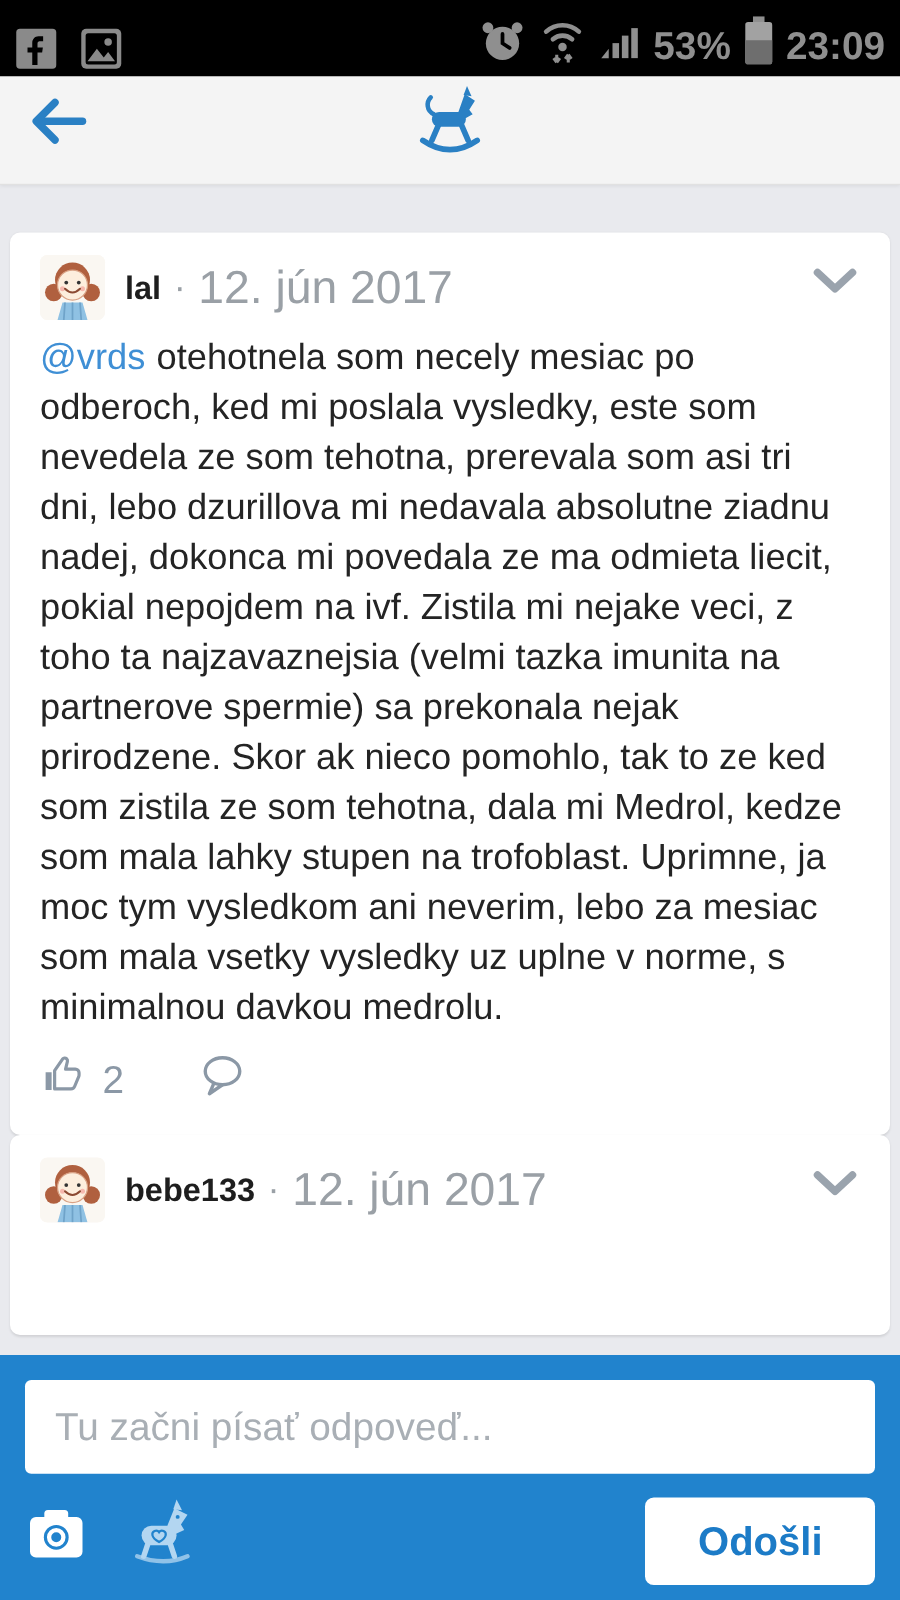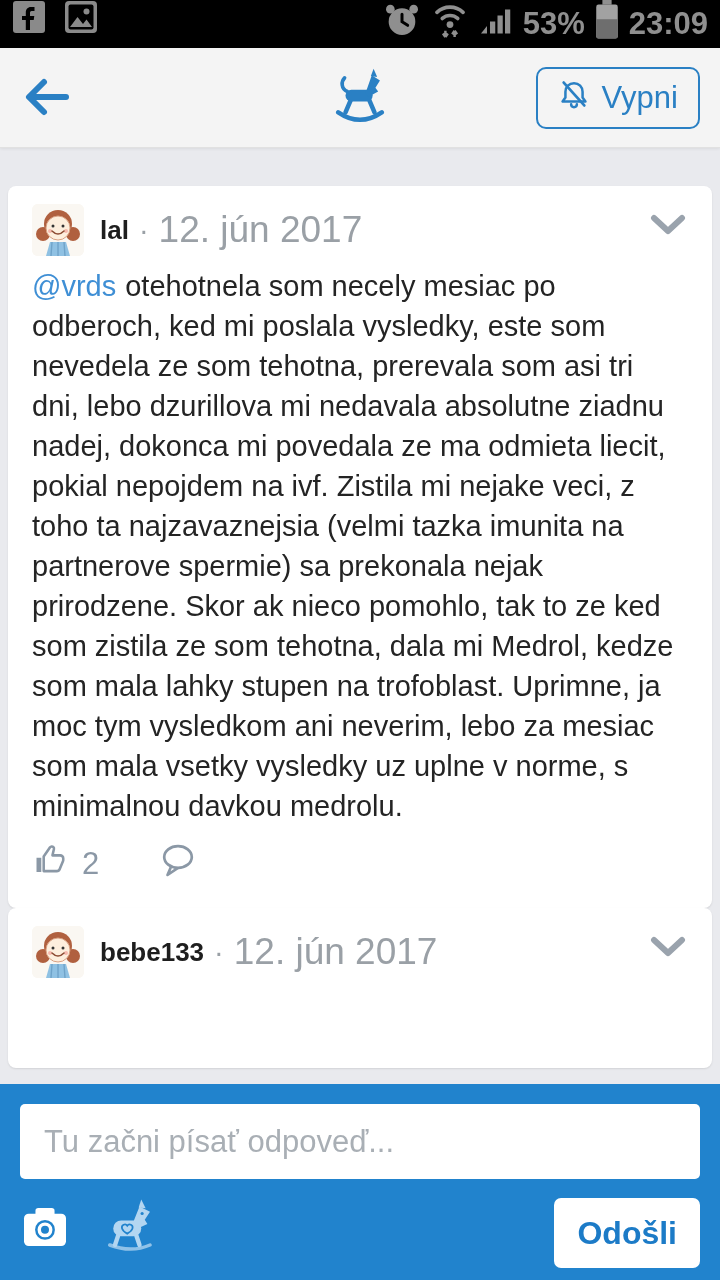--- a/index.html
+++ b/index.html
@@ -1,21 +1,21 @@
 <!DOCTYPE html>
 <html><head>
 <meta charset="utf-8">
 <style>
   * { margin:0; padding:0; box-sizing:border-box; }
   html,body { width:720px; height:1280px; overflow:hidden; }
   body { font-family:"Liberation Sans", sans-serif; background:#e9eaee; position:relative; }
 
   
-  .statusbar { position:absolute; top:0; left:0; width:720px; height:48px; background:#000;
-    display:flex; align-items:flex-start; padding:0 12px; z-index:20; }
+  .statusbar { position:absolute; top:0; left:0; width:720px; height:61px; background:#000;
+    display:flex; align-items:flex-end; padding:0 12px; z-index:20; }
   .sb-left { display:flex; align-items:center; gap:18px; }
   .sb-right { margin-left:auto; display:flex; align-items:center; gap:9px; color:#8f8f8f;
     font-size:31px; font-weight:700; letter-spacing:0; }
   .sb-right .pct { font-weight:700; }
 
   
   .appbar { position:absolute; top:48px; left:0; width:720px; height:100px; background:#f4f4f4;
     border-bottom:1px solid #e1e1e1; box-shadow:0 1px 3px rgba(0,0,0,.07);
     display:flex; align-items:center; z-index:15; }
   .back-btn { position:absolute; left:18px; top:22px; width:56px; height:56px; display:flex;
@@ -52,21 +52,21 @@
   .composer { position:absolute; left:0; top:1084px; width:720px; height:196px;
     background:#2183cd; z-index:18; }
   .reply-input { position:absolute; left:20px; top:20px; width:680px; height:75px;
     border:none; border-radius:5px; background:#fff; padding:0 24px; font-size:31px;
     font-family:inherit; color:#333; outline:none; }
   .reply-input::placeholder { color:#a9afb5; }
   .cam-btn { position:absolute; left:22px; top:122px; width:46px; height:42px;
     background:none; border:none; cursor:pointer; }
   .sticker-btn { position:absolute; left:100px; top:112px; width:58px; height:56px;
     background:none; border:none; cursor:pointer; opacity:.8; }
-  .send-btn { position:absolute; right:20px; top:114px; height:70px; padding:0 23px;
+  .send-btn { position:absolute; right:20px; top:114px; height:70px; padding:0 42px;
     background:#fff; border:none; border-radius:7px; color:#1c7bc7; font-weight:700;
     font-size:32px; font-family:inherit; cursor:pointer; }
 </style>
 </head>
 <body>
 
 <div class="statusbar">
   <div class="sb-left">
     <span>
       <svg width="34" height="34" viewBox="0 0 34 34">
@@ -136,30 +136,20 @@
         <path d="M8 50 C24 61 40 61 56 50" stroke="#2a80c4" stroke-width="5" fill="none" stroke-linecap="round"></path>
         <path d="M22 36 L16 50" stroke="#2a80c4" stroke-width="5" stroke-linecap="round"></path>
         <path d="M42 36 L48 50" stroke="#2a80c4" stroke-width="5" stroke-linecap="round"></path>
         <rect x="16" y="25" width="30" height="13" rx="6.5" fill="#2a80c4"></rect>
         <path d="M38 29 L45 9 L54 15 L49 23 L52 27 L41 33 Z" fill="#2a80c4"></path>
         <path d="M44 10 L47 2 L51 11 Z" fill="#2a80c4"></path>
         <path d="M18 27 C11 24 11 16 15 12" stroke="#2a80c4" stroke-width="4" fill="none" stroke-linecap="round"></path>
       </svg>
     </span>
   </div>
-  <button class="mute-btn">
-    <span>
-      <svg width="32" height="32" viewBox="0 0 28 28">
-          <path d="M14 4.5c-4.3 0-7.5 3.3-7.5 7.5v5l-2.5 3.5h20L21.5 17v-5c0-4.2-3.2-7.5-7.5-7.5z" stroke="#2a80c4" stroke-width="2.2" fill="none" stroke-linejoin="round"></path>
-          <path d="M11.5 23a2.5 2.5 0 0 0 5 0" stroke="#2a80c4" stroke-width="2.2" fill="none" stroke-linecap="round"></path>
-          <path d="M5 4l18 20" stroke="#2a80c4" stroke-width="2.4" stroke-linecap="round"></path>
-        </svg>
-    </span>
-    <span>Vypni</span>
-  </button>
 </div>
 
 <div class="content">
 
   <div class="card post-1">
     <div class="post-header">
       <span class="avatar">
         <svg width="52" height="52" viewBox="0 0 52 52">
             <rect width="52" height="52" fill="#faf7f2"></rect>
             <circle cx="11" cy="30" r="7" fill="#b0603f"></circle>

